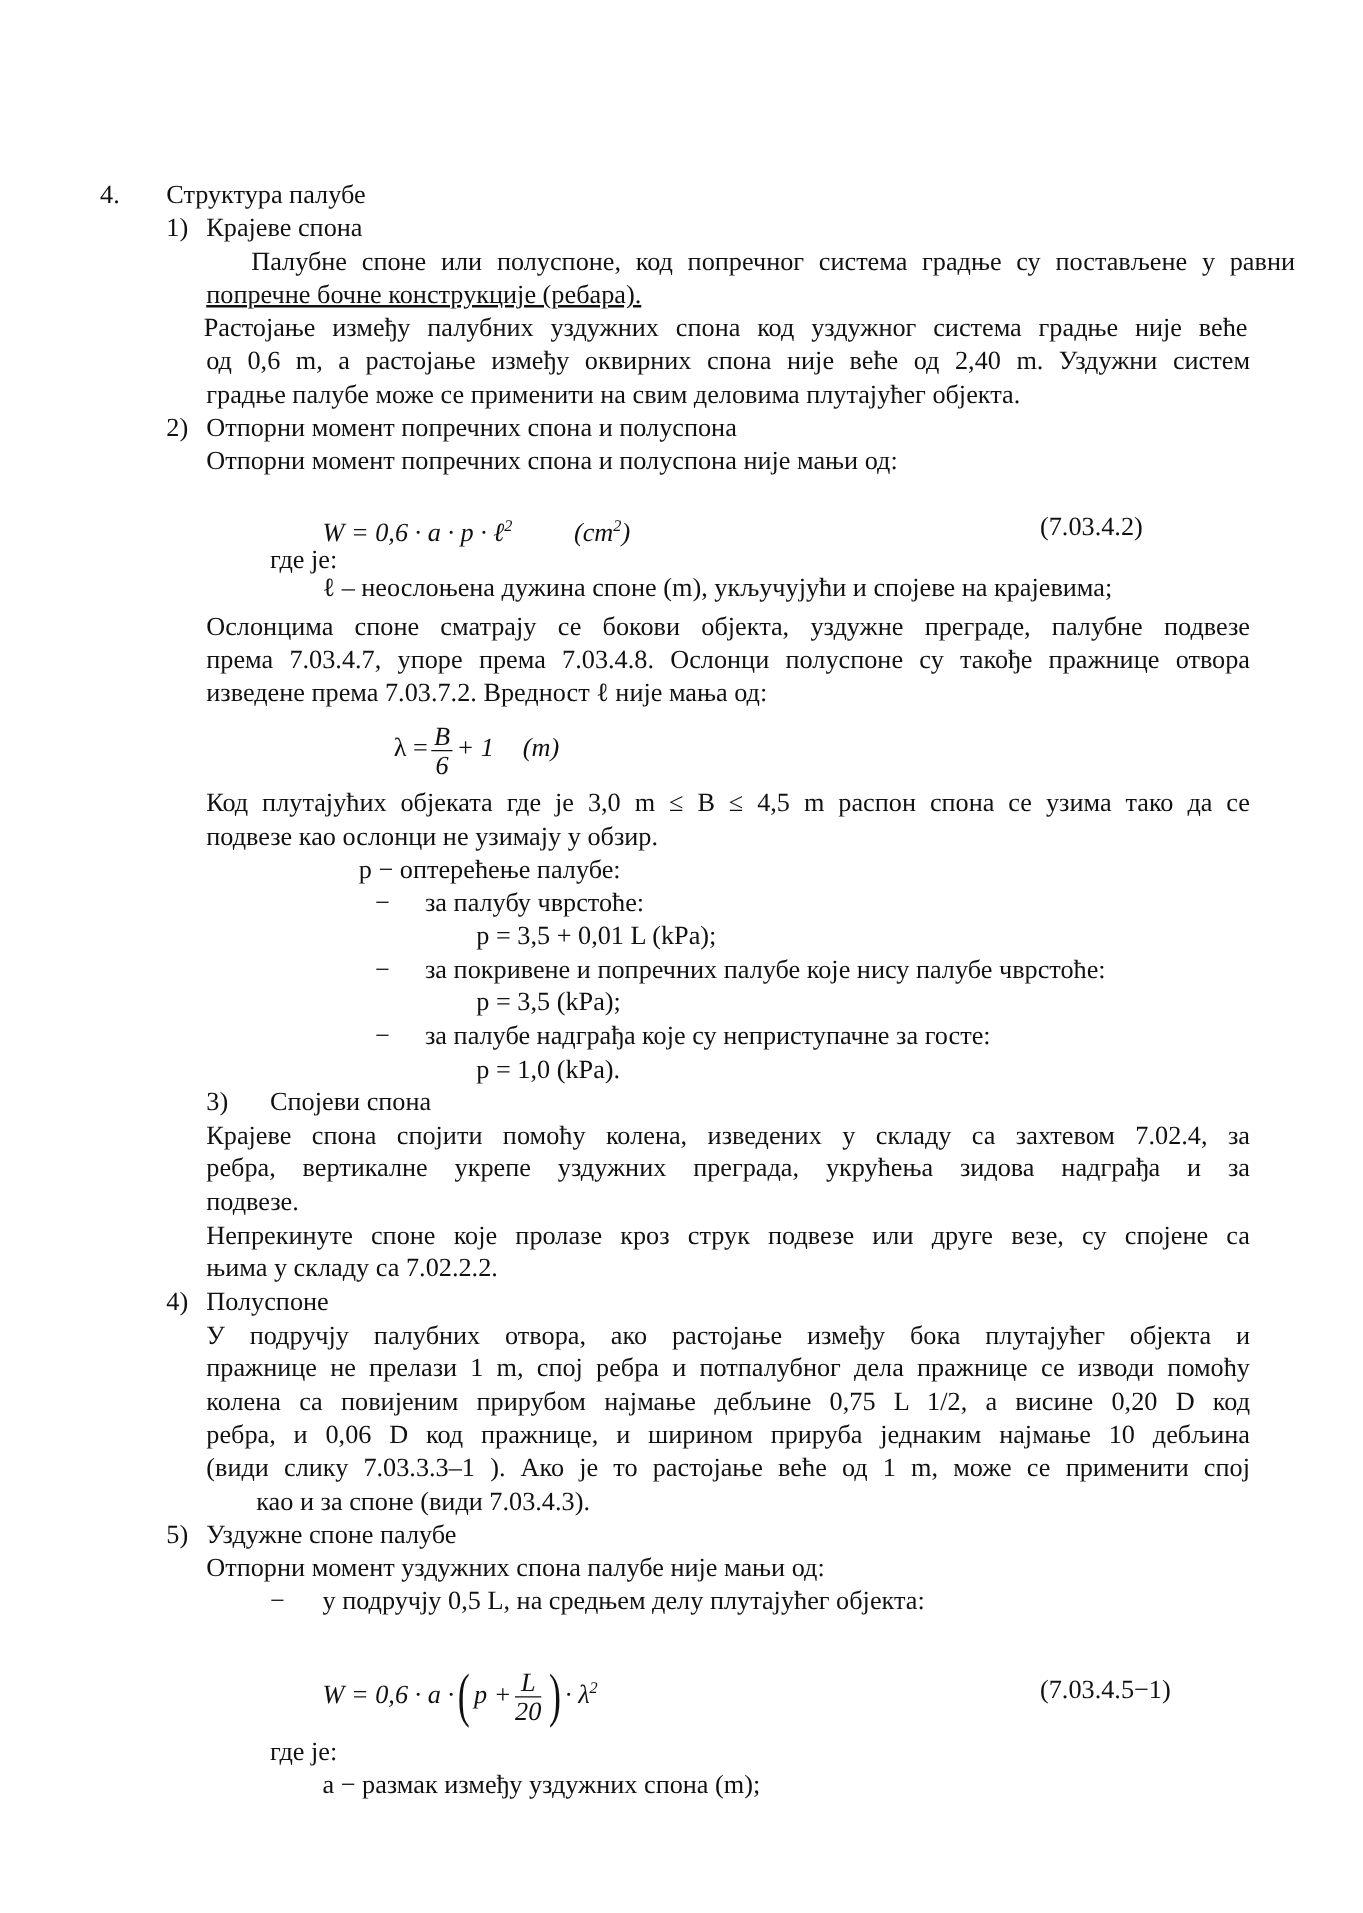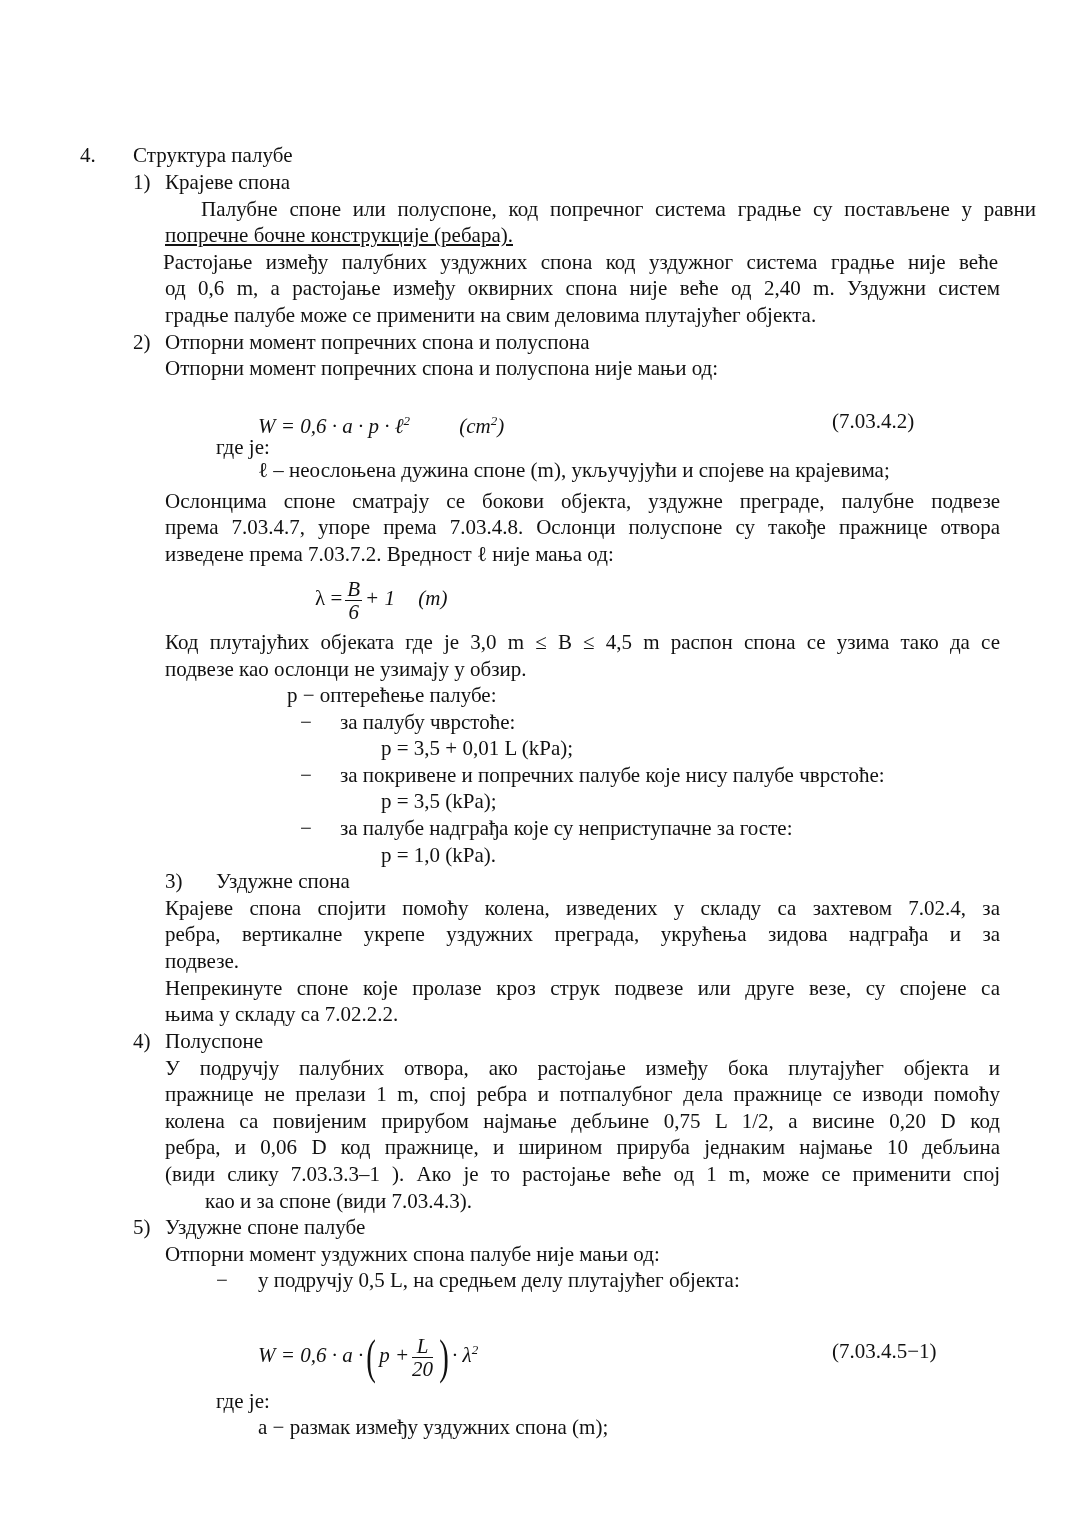--- a/index.html
+++ b/index.html
@@ -57,21 +57,21 @@
 <div class="ln" style="left:340px;top:709px;">за палубу чврстоће:</div>
 <div class="ln" style="left:381px;top:735px;">p = 3,5 + 0,01 L (kPa);</div>
 <div class="ln" style="left:300px;top:762px;">−</div>
 <div class="ln" style="left:340px;top:762px;">за покривене и попречних палубе које нису палубе чврстоће:</div>
 <div class="ln" style="left:381px;top:788px;">p = 3,5 (kPa);</div>
 <div class="ln" style="left:300px;top:815px;">−</div>
 <div class="ln" style="left:340px;top:815px;">за палубе надграђа које су неприступачне за госте:</div>
 <div class="ln" style="left:381px;top:842px;">p = 1,0 (kPa).</div>
 
 <div class="ln" style="left:165px;top:868px;">3)</div>
-<div class="ln" style="left:216px;top:868px;">Уздужне спона</div>
+<div class="ln" style="left:216px;top:868px;">Спојеви спона</div>
 <div class="ln just" style="left:165px;top:895px;">Крајеве спона спојити помоћу колена, изведених у складу са захтевом 7.02.4, за</div>
 <div class="ln just" style="left:165px;top:921px;">ребра, вертикалне укрепе уздужних преграда, укрућења зидова надграђа и за</div>
 <div class="ln" style="left:165px;top:948px;">подвезе.</div>
 <div class="ln just" style="left:165px;top:975px;">Непрекинуте споне које пролазе кроз струк подвезе или друге везе, су спојене са</div>
 <div class="ln" style="left:165px;top:1001px;">њима у складу са 7.02.2.2.</div>
 
 <div class="ln" style="left:133px;top:1028px;">4)</div>
 <div class="ln" style="left:165px;top:1028px;">Полуспоне</div>
 <div class="ln just" style="left:165px;top:1055px;">У подручју палубних отвора, ако растојање између бока плутајућег објекта и</div>
 <div class="ln just" style="left:165px;top:1081px;">пражнице не прелази 1 m, спој ребра и потпалубног дела пражнице се изводи помоћу</div>

